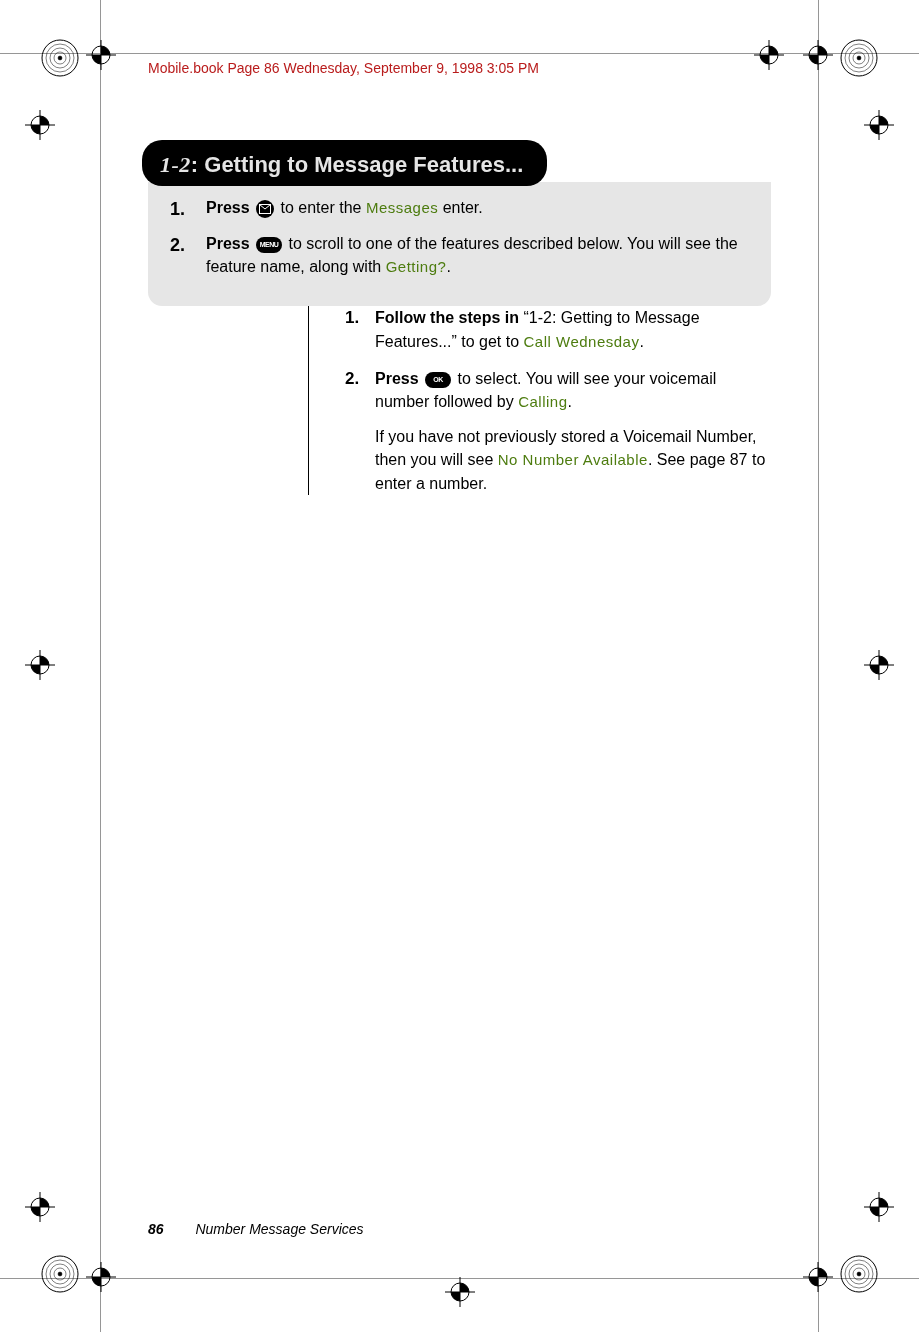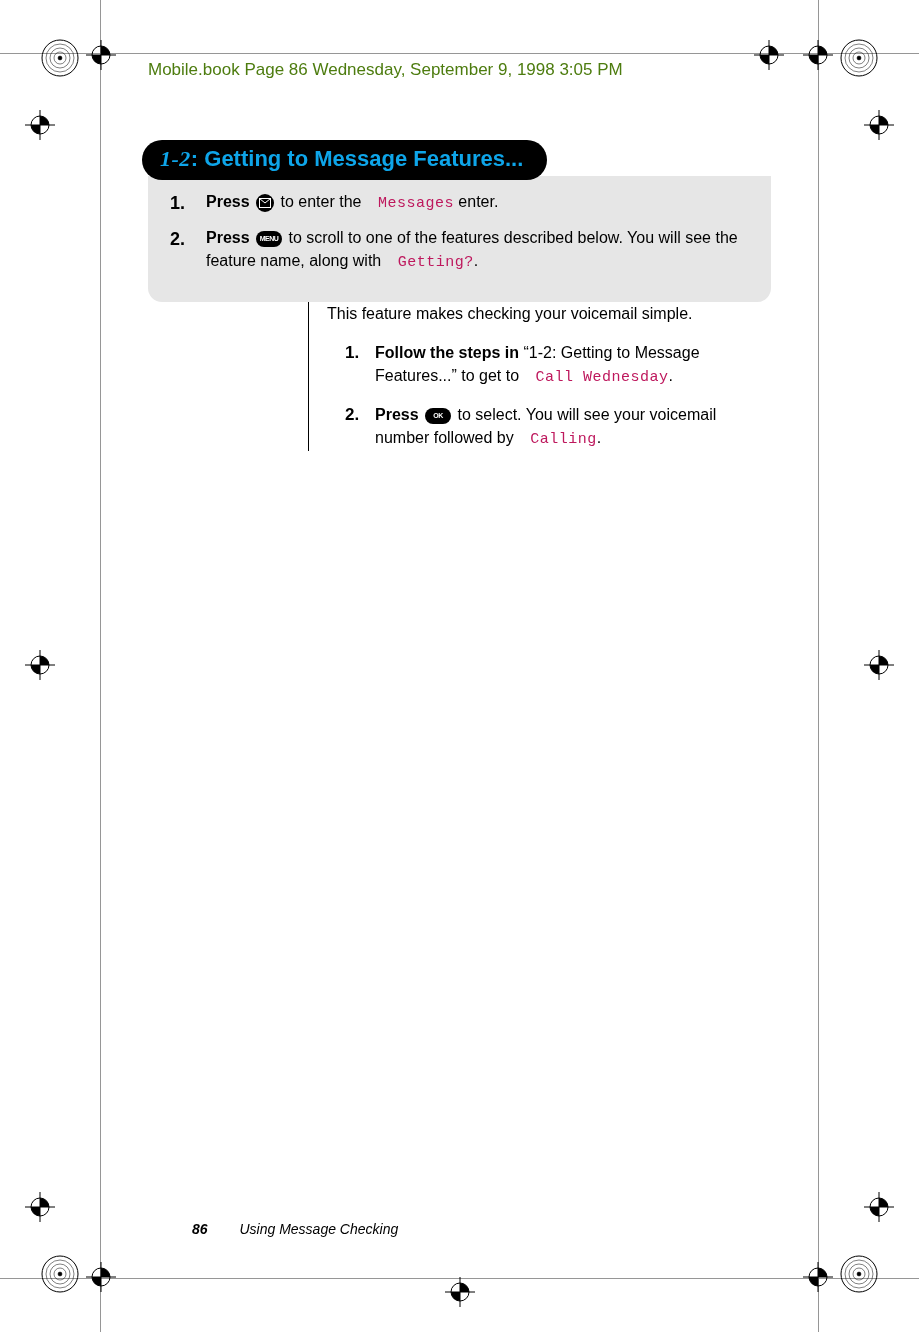--- a/index.html
+++ b/index.html
@@ -30,59 +30,59 @@
   .reg-ml { top: 650px; left: 25px; }
   .reg-mr { top: 650px; right: 25px; }
   .reg-mb { bottom: 25px; left: 50%; transform: translateX(-50%); }
   .reg-il { top: 110px; left: 25px; }
   .reg-ir { top: 110px; right: 25px; }
   .reg-ibl { bottom: 110px; left: 25px; }
   .reg-ibr { bottom: 110px; right: 25px; }
   .reg-it { top: 40px; right: 135px; }
 
   
-  .runhead { position: absolute; top: 60px; left: 148px; font-size: 17px; color: #4d7c0f; }
+  .runhead { position: absolute; top: 60px; left: 148px; font-size: 14px; color: #b91c1c; }
 
   
   .content { position: absolute; top: 140px; left: 148px; right: 148px; bottom: 120px; }
 
   
-  .pill { background: #000; color: #0ea5e9; border-radius: 20px; padding: 6px 24px 8px 18px; font-weight: 900; font-size: 22px; font-family: Arial, Helvetica, sans-serif; display: inline-block; margin-left: -6px; }
+  .pill { background: #000; color: #e5e5e5; border-radius: 20px; padding: 12px 24px 8px 18px; font-weight: 900; font-size: 22px; font-family: Arial, Helvetica, sans-serif; display: inline-block; margin-left: -6px; }
   .pill .step-num { font-style: italic; font-family: "Times New Roman", serif; font-weight: bold; letter-spacing: 0.5px; }
 
   
   .greybox { background: #e6e6e6; border-radius: 0 0 14px 14px; padding: 14px 22px 18px 22px; margin-top: -4px; }
 
   ol.steps { list-style: none; counter-reset: st; }
   ol.steps > li { counter-increment: st; display: flex; gap: 14px; margin-bottom: 10px; line-height: 1.45; font-size: 16px; }
   ol.steps > li::before { content: counter(st) "."; font-weight: 900; color: #000; min-width: 22px; font-size: 18px; font-family: Arial, sans-serif; }
 
   
   .key { display: inline-flex; align-items: center; justify-content: center; background: #000; color: #fff; border-radius: 50%; font-size: 8px; letter-spacing: -0.5px; vertical-align: middle; margin: 0 2px; font-weight: bold; }
   .key-env { width: 18px; height: 18px; border-radius: 50%; }
   .key-wide { width: 26px; height: 16px; border-radius: 8px; font-size: 7px; }
 
   
-  .lcd { font-family: Liberation Mono, monospace; letter-spacing: 0.5px; font-size: 15px; color: #be185d; margin-left: 12px; }
+  .lcd { font-family: Liberation Sans, sans-serif; letter-spacing: 0.5px; font-size: 15px; color: #4d7c0f; }
 
   
   .section-h { font-weight: 900; font-size: 25px; margin: 38px 0 24px 0; font-family: Arial, Helvetica, sans-serif; }
 
   
   .indented { margin-left: 160px; border-left: 1px solid #000; padding-left: 18px; }
   .intro { font-size: 16px; margin-bottom: 16px; line-height: 1.45; }
 
   ol.steps2 { list-style: none; counter-reset: st2; padding-left: 18px; }
   ol.steps2 > li { counter-increment: st2; display: block; margin-bottom: 14px; line-height: 1.45; font-size: 16px; position: relative; padding-left: 30px; }
   ol.steps2 > li::before { content: counter(st2) "."; font-weight: 900; position: absolute; left: 0; top: 0; font-size: 17px; }
   .extra { margin-top: 12px; }
 
   
   .pagefoot { position: absolute; bottom: 95px; left: 148px; font-size: 14px; }
-  .pagefoot .pn { font-weight: 700; font-style: italic; margin-right: 28px; margin-left: 44px; }
+  .pagefoot .pn { font-weight: 700; font-style: italic; margin-right: 28px; }
   .pagefoot .sec { font-style: italic; }
 
   b { font-weight: 700; }
 </style>
 </head>
 <body>
 
 <div class="crop-line crop-h-top"></div>
 <div class="crop-line crop-h-bot"></div>
 <div class="crop-line crop-v-left"></div>
@@ -269,31 +269,33 @@
           <b>Press</b>
           <span class="key key-wide">MENU</span>
           <span> to scroll to one of the features described below. You will see the feature name, along with </span><span class="lcd">Getting?</span><span>.</span>
         </div>
       </li>
     </ol>
   </div>
 
 
   <div class="indented">
-    <p class="intro">This feature makes checking your voicemail simple.</p>
     <ol class="steps2">
       <li>
         <b>Follow the steps in</b><span> “1-2: Getting to Message Features...” to get to </span><span class="lcd">Call Wednesday</span><span>.</span>
       </li>
       <li>
         <b>Press</b>
         <span class="key key-wide">OK</span>
         <span> to select. You will see your voicemail number followed by </span><span class="lcd">Calling</span><span>.</span>
+        <div class="extra">
+          <span>If you have not previously stored a Voicemail Number, then you will see </span><span class="lcd">No Number Available</span><span>. See page 87 to enter a number.</span>
+        </div>
       </li>
     </ol>
   </div>
 
 </div>
 
 <div class="pagefoot">
   <span class="pn">86</span>
-  <span class="sec">Using Message Checking</span>
+  <span class="sec">Number Message Services</span>
 </div>
 
 </body></html>

